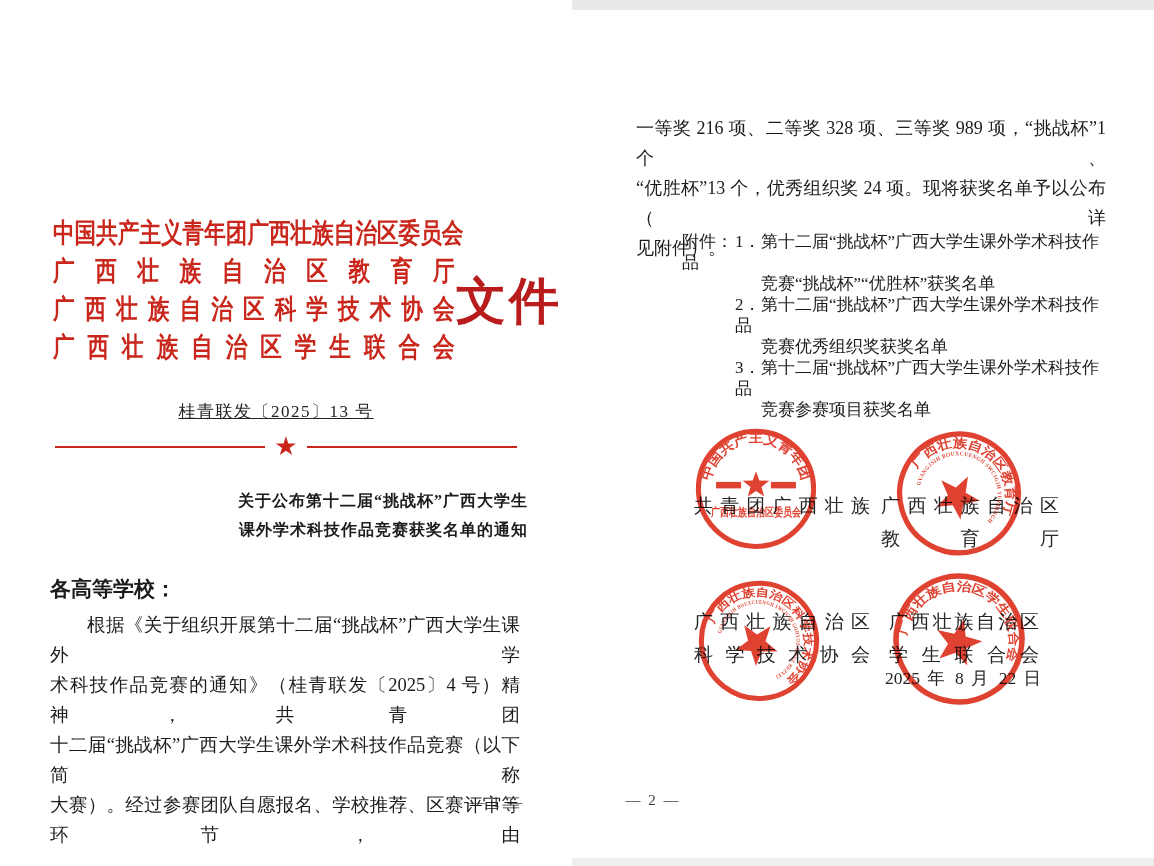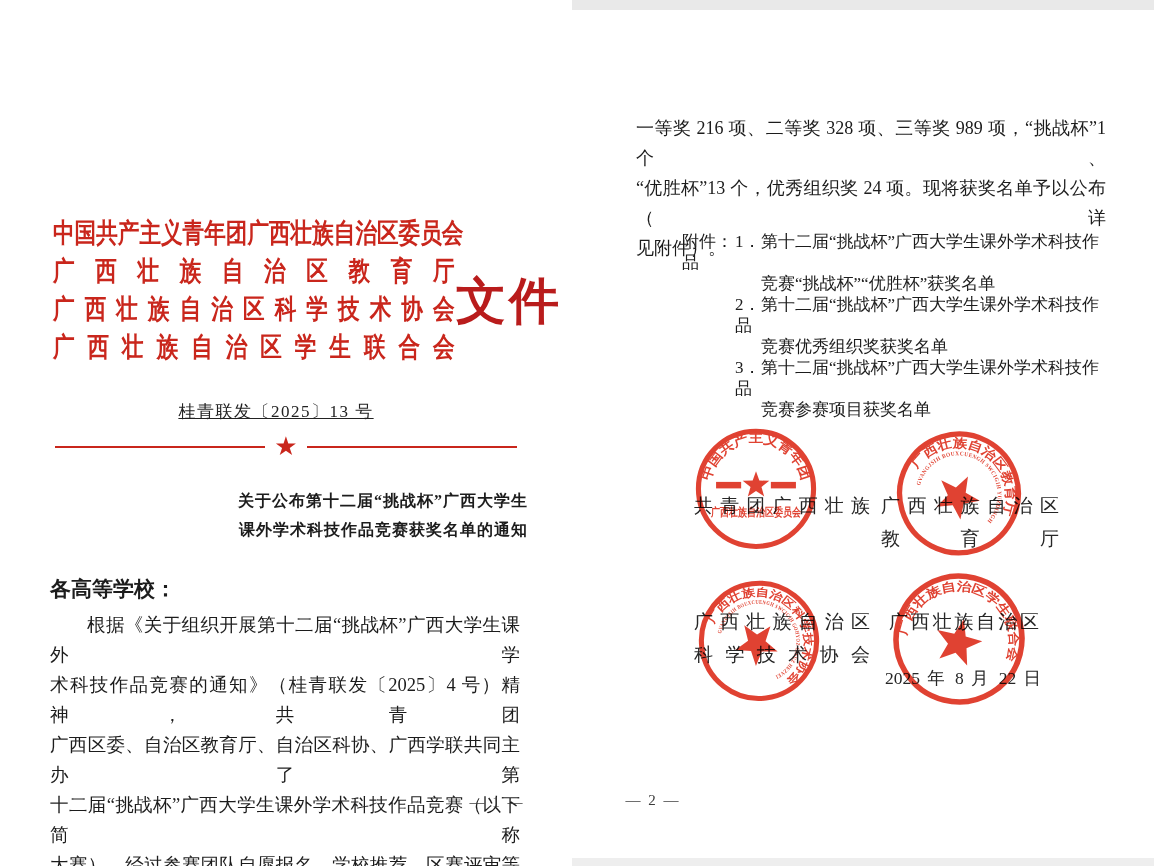--- a/index.html
+++ b/index.html
@@ -72,21 +72,20 @@
     <div class="abs" style="left:50px;top:486px;width:478px;">
       <div class="title-line">关于公布第十二届“挑战杯”广西大学生</div>
       <div class="title-line">课外学术科技作品竞赛获奖名单的通知</div>
     </div>
 
     <div class="abs salutation" style="left:50px;top:575px;">各高等学校：</div>
 
     <div class="abs" style="left:50px;top:610px;width:470px;">
       <div class="body-line indent">根据《关于组织开展第十二届“挑战杯”广西大学生课外学</div>
       <div class="body-line">术科技作品竞赛的通知》（桂青联发〔2025〕4 号）精神，共青团</div>
-      <div class="body-line">广西区委、自治区教育厅、自治区科协、广西学联共同主办了第</div>
       <div class="body-line">十二届“挑战杯”广西大学生课外学术科技作品竞赛（以下简称</div>
       <div class="body-line">大赛）。经过参赛团队自愿报名、学校推荐、区赛评审等环节，由</div>
 
     </div>
 
     <div class="abs pgnum" style="left:451px;top:794px;width:92px;">— 1 —</div>
   </section>
 
   <section>
 
@@ -120,20 +119,21 @@
     <div class="abs sig" style="left:881px;top:489px;width:178px;">
       <div>广西壮族自治区</div>
       <div>教育厅</div>
     </div>
     <div class="abs sig" style="left:694px;top:605px;width:176px;">
       <div>广西壮族自治区</div>
       <div>科学技术协会</div>
     </div>
     <div class="abs sig" style="left:889px;top:605px;width:150px;">
       <div>广西壮族自治区</div>
+      <div>学生联合会</div>
     </div>
 
     <div class="abs date" style="left:885px;top:666px;width:156px;">2025 年 8 月 22 日</div>
 
     <svg class="seal" style="left:691px;top:416px;" width="130" height="142" viewBox="0 0 140 140">
       <g opacity="0.9">
         <circle class="ring" cx="70" cy="72" r="62"></circle>
         <path id="arc-s1" d="M 20 72 A 50 50 0 0 1 120 72" fill="none"></path>
         <text class="arc-cn-s1"><textPath href="#arc-s1" startOffset="50%" text-anchor="middle" textLength="140" lengthAdjust="spacingAndGlyphs">中国共产主义青年团</textPath></text>
         <rect class="fillred" x="27" y="64.5" width="27" height="7"></rect>

